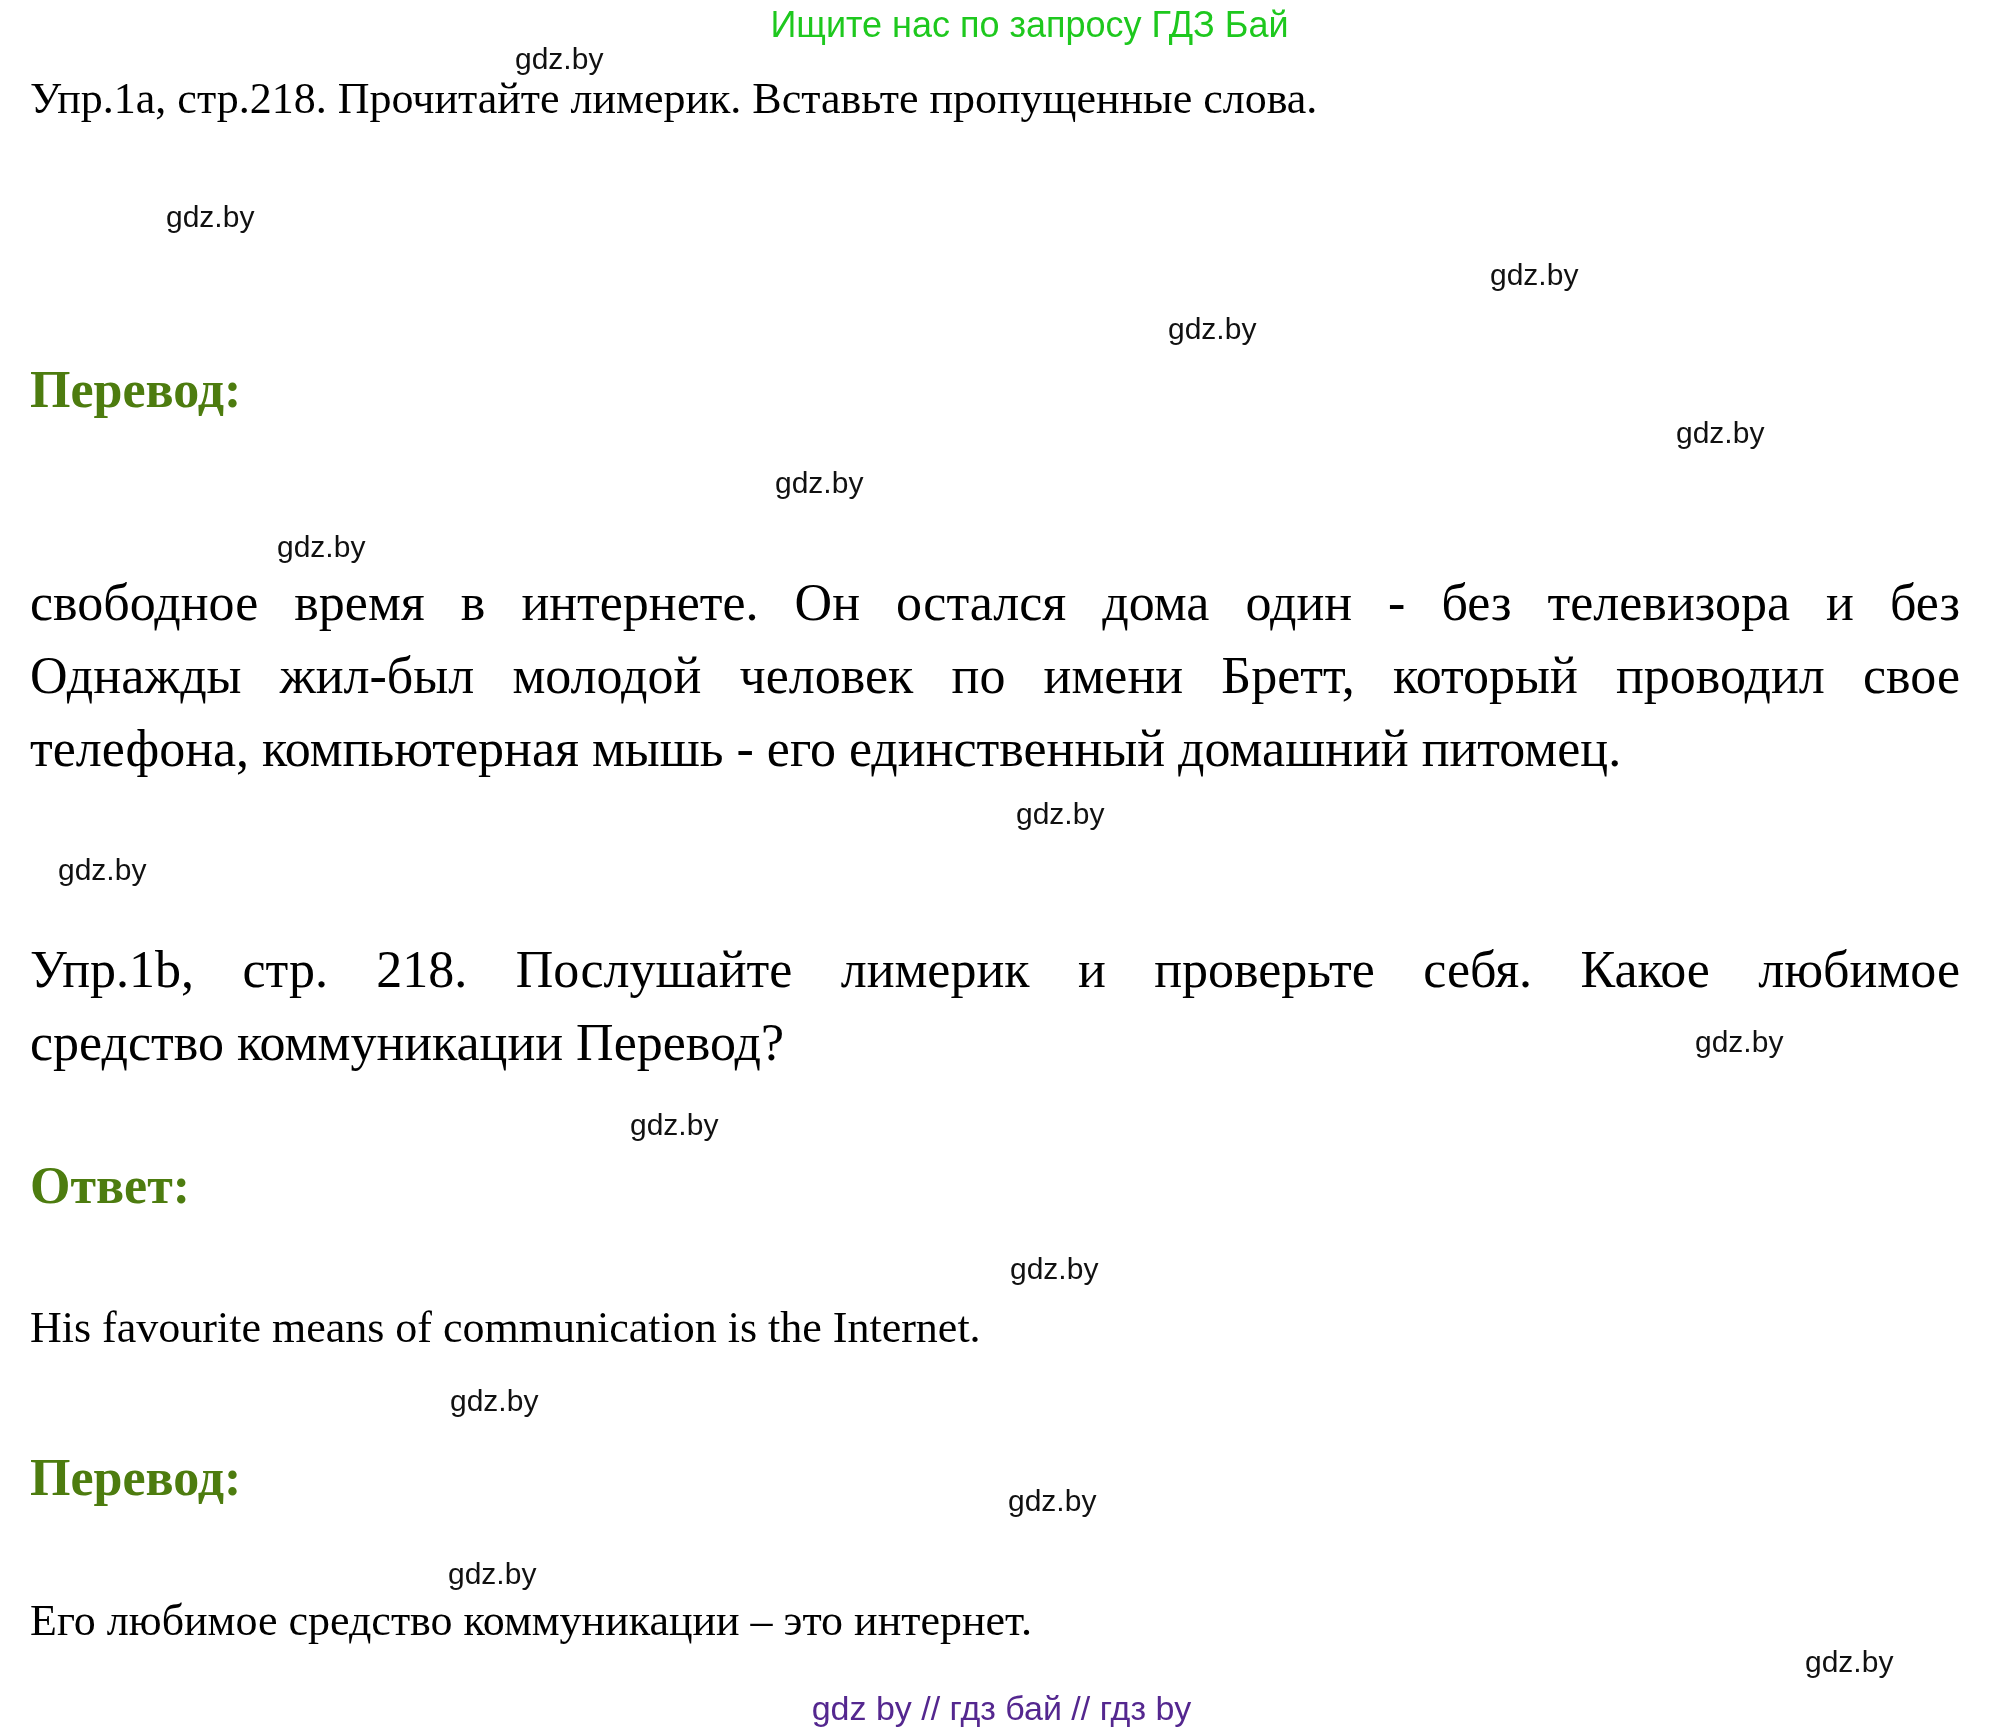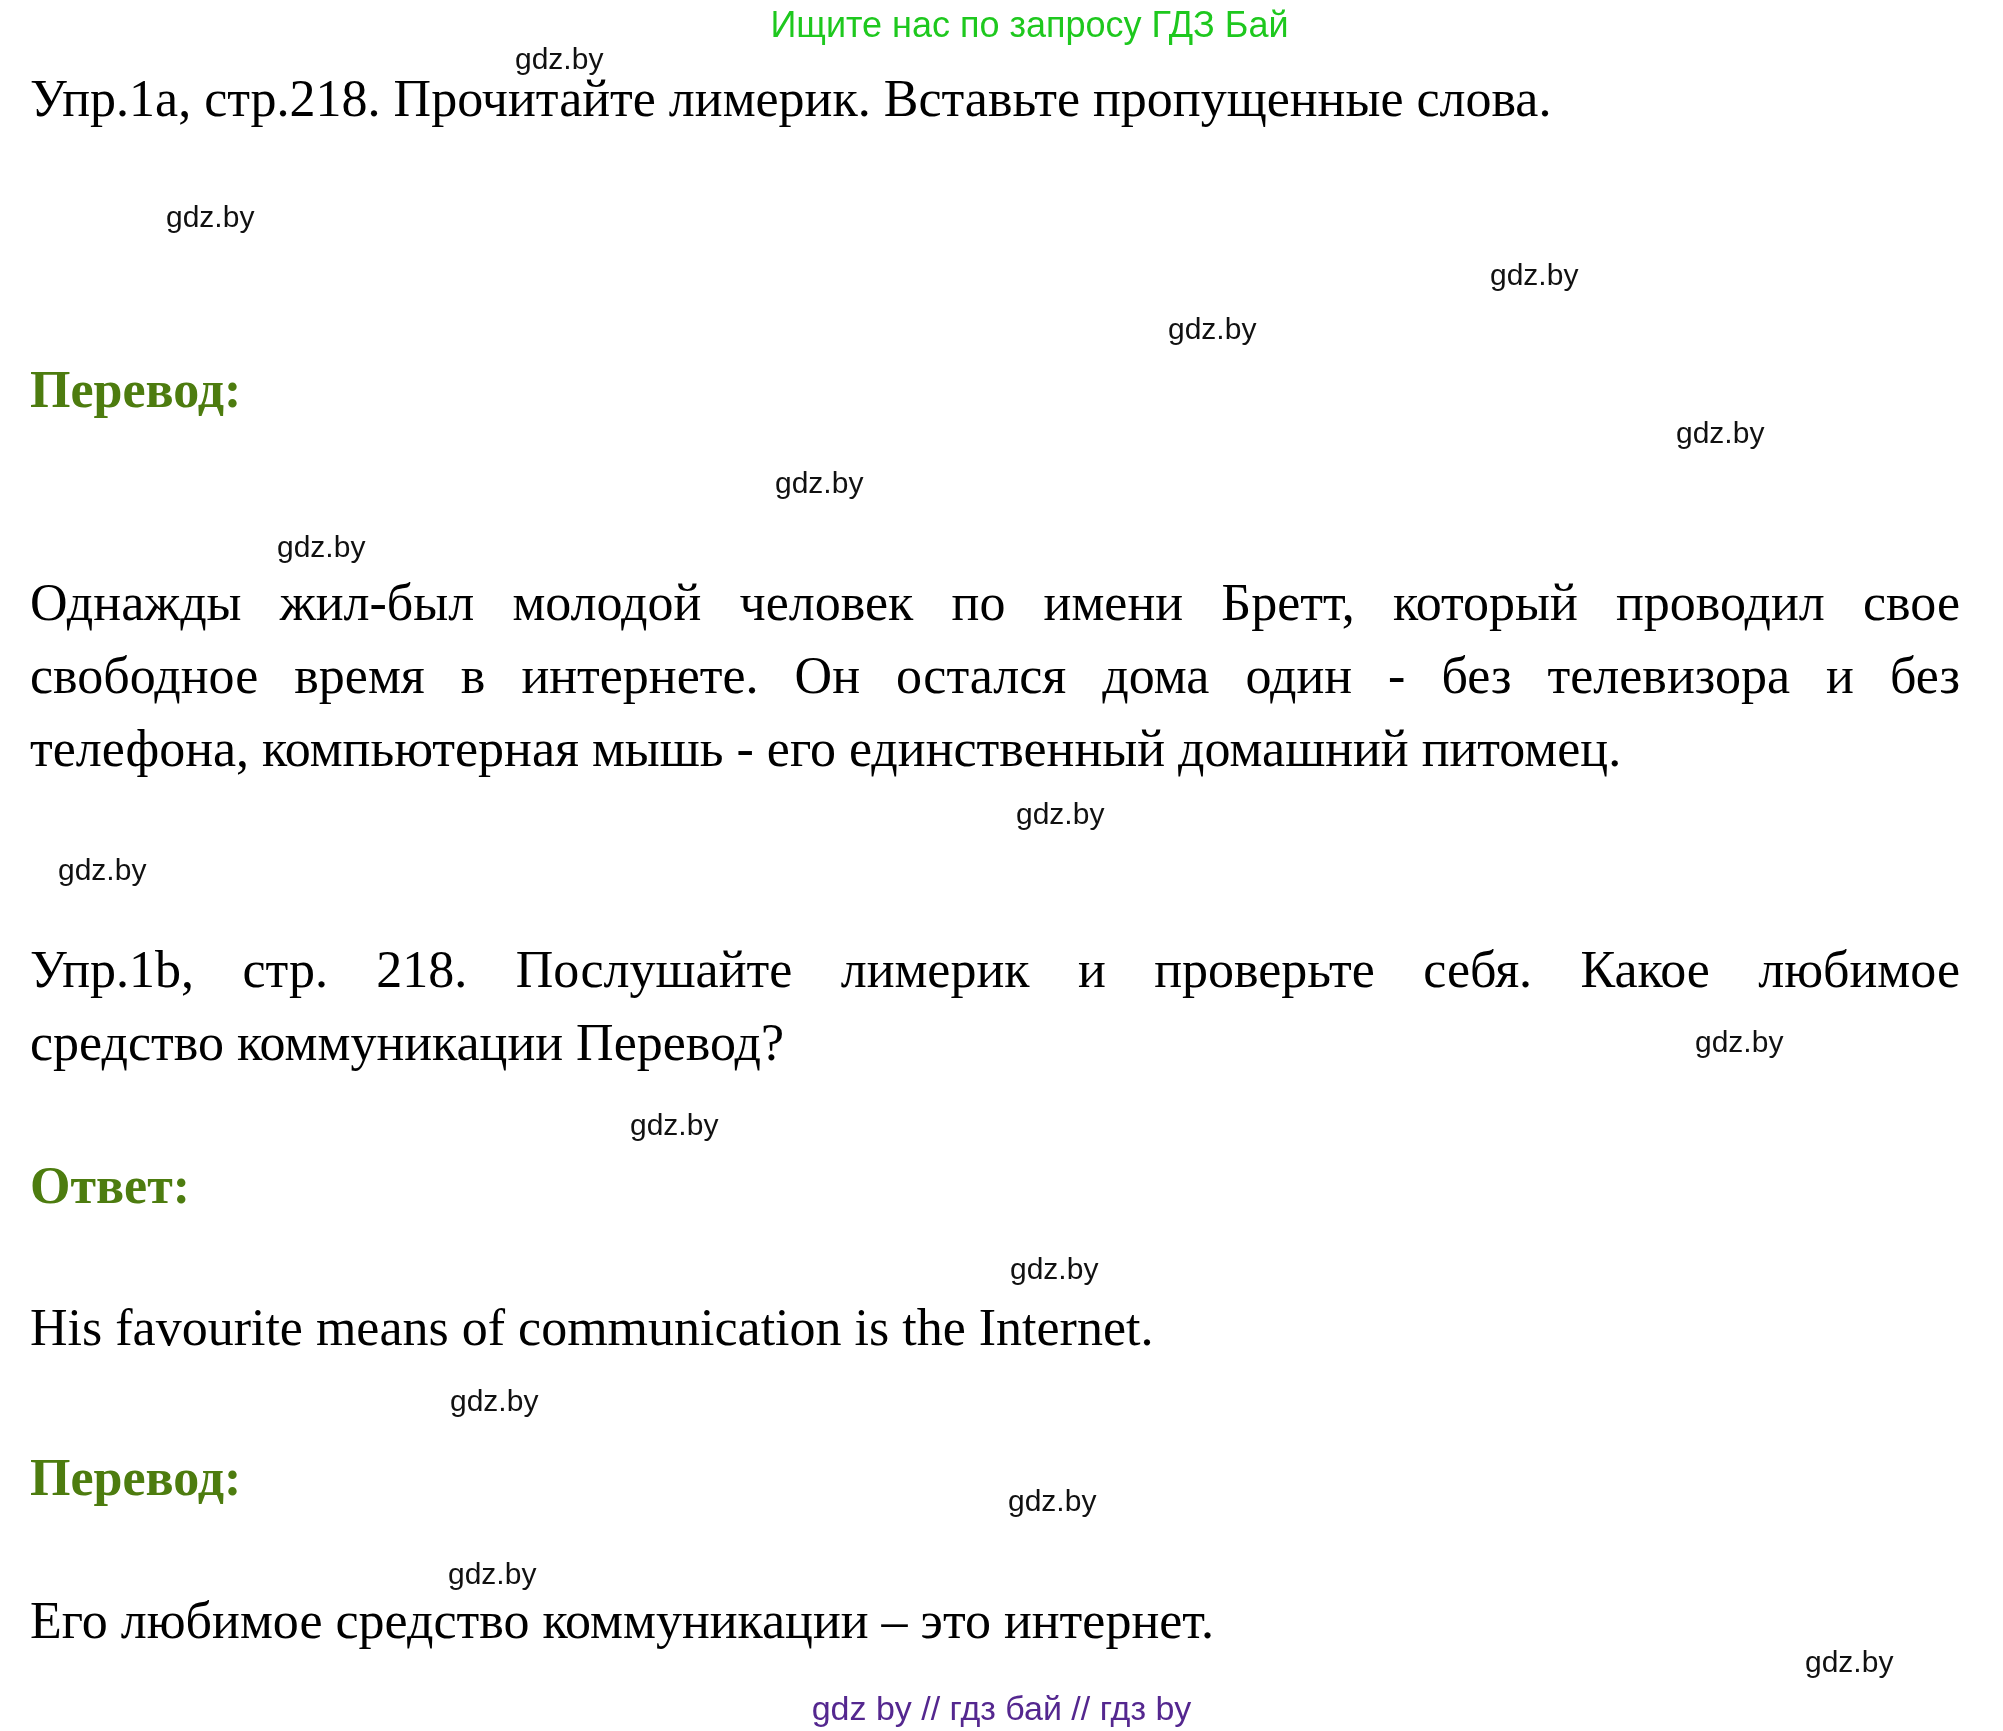--- a/index.html
+++ b/index.html
@@ -7,21 +7,21 @@
     position: relative;
     width: 2003px;
     height: 1731px;
     background: #ffffff;
     overflow: hidden;
     color: #000000;
   }
   .abs { position: absolute; }
   .serif {
     font-family: "Liberation Serif", "DejaVu Serif", serif;
-    font-size: 52px;
+    font-size: 44px;
     line-height: 73px;
     color: #000000;
     white-space: nowrap;
   }
   .serif-wrap {
     font-family: "Liberation Serif", "DejaVu Serif", serif;
     font-size: 52px;
     line-height: 73px;
     color: #000000;
   }
@@ -84,22 +84,22 @@
   <span class="abs wm" style="left:450px; top:1384px;">gdz.by</span>
   <span class="abs wm" style="left:1008px; top:1484px;">gdz.by</span>
   <span class="abs wm" style="left:448px; top:1557px;">gdz.by</span>
   <span class="abs wm" style="left:1805px; top:1645px;">gdz.by</span>
 
   <div class="abs serif" style="left:30px; top:62px;">Упр.1а, стр.218. Прочитайте лимерик. Вставьте пропущенные слова.</div>
 
   <div class="abs bold-label" style="left:30px; top:360px;">Перевод:</div>
 
   <div class="abs" style="left:30px; top:566px; width:1930px;">
+    <div class="serif-wrap jline">свободное время в интернете.  Он остался дома один - без телевизора и без</div>
     <div class="serif-wrap jline">Однажды жил-был молодой человек по имени Бретт, который проводил свое</div>
-    <div class="serif-wrap jline">свободное время в интернете.  Он остался дома один - без телевизора и без</div>
     <div class="serif-wrap">телефона, компьютерная мышь - его единственный домашний питомец.</div>
   </div>
 
   <div class="abs" style="left:30px; top:933px; width:1930px;">
     <div class="serif-wrap jline">Упр.1b, стр. 218. Послушайте лимерик и проверьте себя.  Какое любимое</div>
     <div class="serif-wrap">средство коммуникации Перевод?</div>
   </div>
 
   <div class="abs bold-label" style="left:30px; top:1156px;">Ответ:</div>
 

